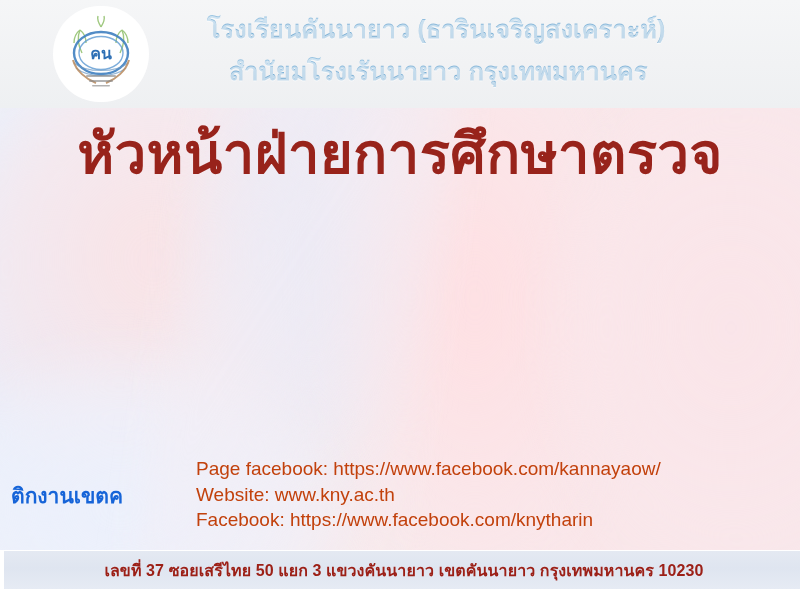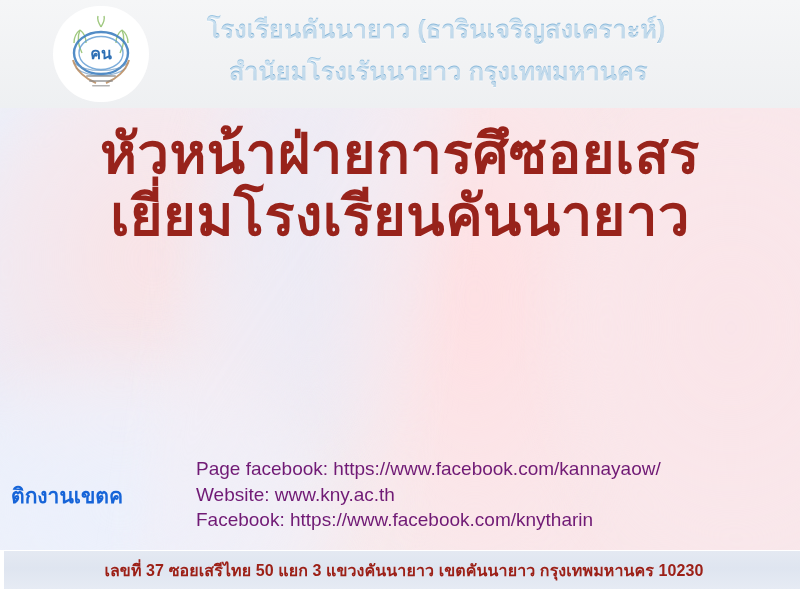--- a/index.html
+++ b/index.html
@@ -89,21 +89,21 @@
 
   
   .follow-label{
     position:absolute;left:11px;top:479px;z-index:3;
     color:#1664d8;font-size:21px;font-weight:bold;white-space:nowrap;
   }
   .contact-block{
     position:absolute;left:196px;top:456px;z-index:3;
   }
   .contact-line{
-    color:#701a75;font-size:19px;line-height:25.5px;white-space:nowrap;
+    color:#c2410c;font-size:19px;line-height:25.5px;white-space:nowrap;
     font-family:"Liberation Sans","DejaVu Sans",sans-serif;
   }
 
   
   .footer-gap{
     position:absolute;left:0;top:550px;width:800px;height:50px;
     background:#ffffff;
   }
   .footer-bar{
     position:absolute;left:4px;top:551px;width:800px;height:38px;
@@ -172,22 +172,21 @@
     <div class="blob blob-b"></div>
     <div class="blob blob-a"></div>
     <div class="blob blob-d"></div>
     <div class="blob blob-c"></div>
     <div class="blob blob-e"></div>
     <div class="blob blob-f"></div>
     <div class="wedge"></div>
   </div>
 
   <div class="title-block">
-    <div class="title-line">หัวหน้าฝ่ายการศึซอยเสร</div>
-    <div class="title-line">เยี่ยมโรงเรียนคันนายาว</div>
+    <div class="title-line">หัวหน้าฝ่ายการศึกษาตรวจ</div>
   </div>
 
   <div class="follow-label">ติกงานเขตค</div>
 
   <div class="contact-block">
     <div class="contact-line">Page facebook:  https://www.facebook.com/kannayaow/</div>
     <div class="contact-line">Website:  www.kny.ac.th</div>
     <div class="contact-line">Facebook:  https://www.facebook.com/knytharin</div>
   </div>
 

